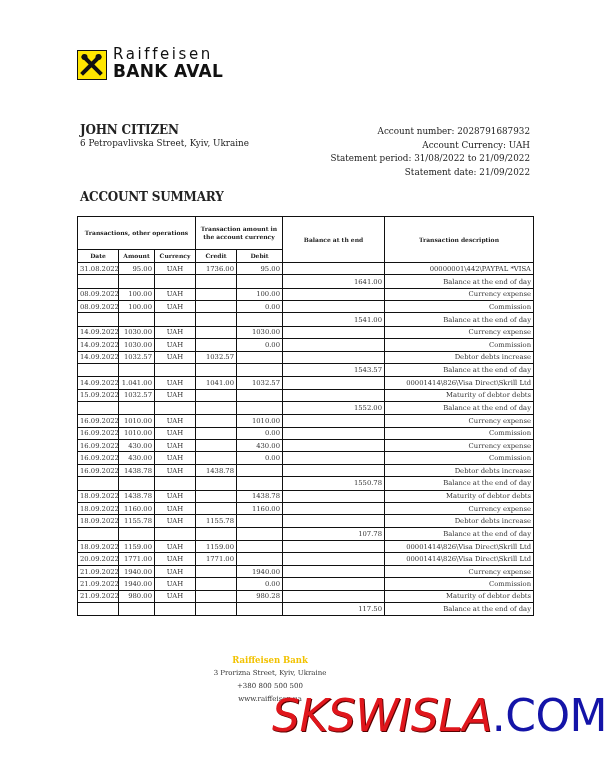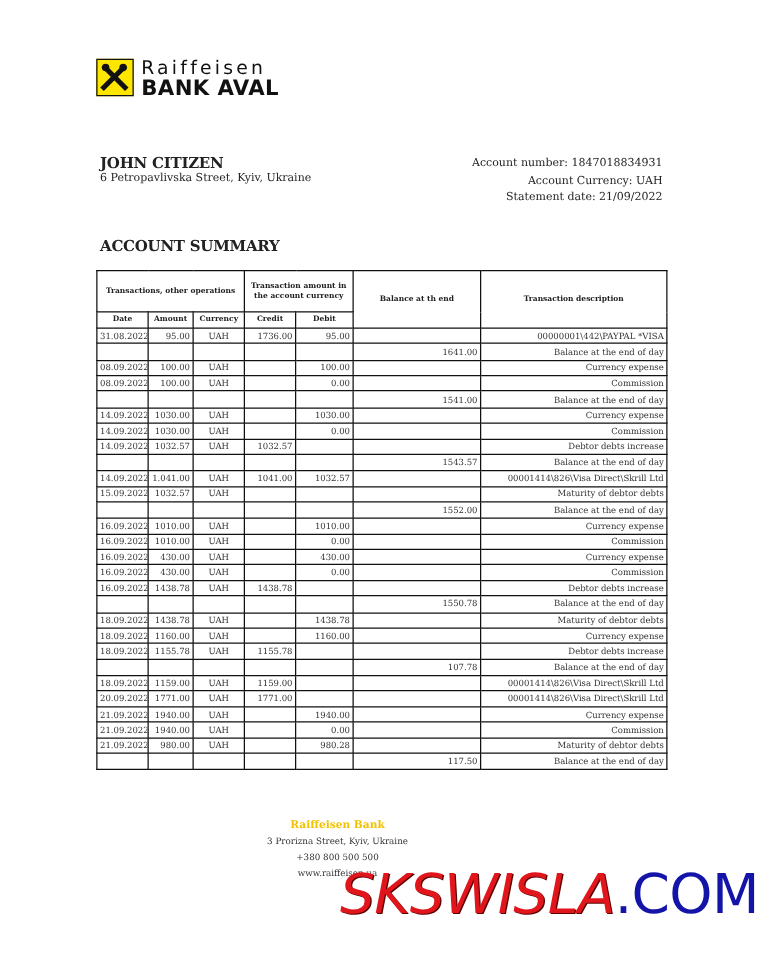--- a/index.html
+++ b/index.html
@@ -1,17 +1,17 @@
 <!DOCTYPE html>
 <html><head>
 <meta charset="utf-8">
 <style>
   html, body { margin: 0; padding: 0; background: #ffffff; }
   body { width: 610px; height: 775px; position: relative; overflow: hidden; font-family: "DejaVu Serif", serif; color: #222; }
-  .logo { position: absolute; left: 77px; top: 47px; display: flex; align-items: flex-start; }
+  .logo { position: absolute; left: 77px; top: 47px; display: flex; align-items: flex-end; }
   .logo-mark { width: 30px; height: 30px; background: #ffe600; border: 1.5px solid #111; box-sizing: border-box; position: relative; }
   .logo-mark svg { position: absolute; left: 1px; top: 1px; }
   .logo-text { margin-left: 6px; line-height: 1; }
   .logo-line1 { font-family: "DejaVu Sans", sans-serif; font-size: 15px; letter-spacing: 2.6px; color: #111; }
   .logo-line2 { font-family: "DejaVu Sans", sans-serif; font-weight: bold; font-size: 17px; color: #111; margin-top: 1px; letter-spacing: 0.3px; }
 
   .client-name { position: absolute; left: 80px; top: 123px; font-weight: bold; font-size: 12px; letter-spacing: -0.2px; }
   .client-address { position: absolute; left: 80px; top: 138px; font-size: 8.8px; }
   .acct-info { position: absolute; right: 80px; top: 125px; text-align: right; font-size: 8.8px; line-height: 13.5px; }
   .section-title { position: absolute; left: 80px; top: 190px; font-weight: bold; font-size: 12px; letter-spacing: -0.2px; }
@@ -47,22 +47,23 @@
   <div class="logo-text">
     <div class="logo-line1">Raiffeisen</div>
     <div class="logo-line2">BANK AVAL</div>
   </div>
 </div>
 
 <div class="client-name">JOHN CITIZEN</div>
 <div class="client-address">6 Petropavlivska Street, Kyiv, Ukraine</div>
 
 <div class="acct-info">
-  <div>Account number: 1847018834931</div>
+  <div>Account number: 2028791687932</div>
   <div>Account Currency: UAH</div>
+  <div>Statement period: 31/08/2022 to 21/09/2022</div>
   <div>Statement date: 21/09/2022</div>
 </div>
 
 <div class="section-title">ACCOUNT SUMMARY</div>
 
 <table class="stmt">
   <colgroup>
     <col style="width:41px">
       <col style="width:36px">
       <col style="width:41px">

